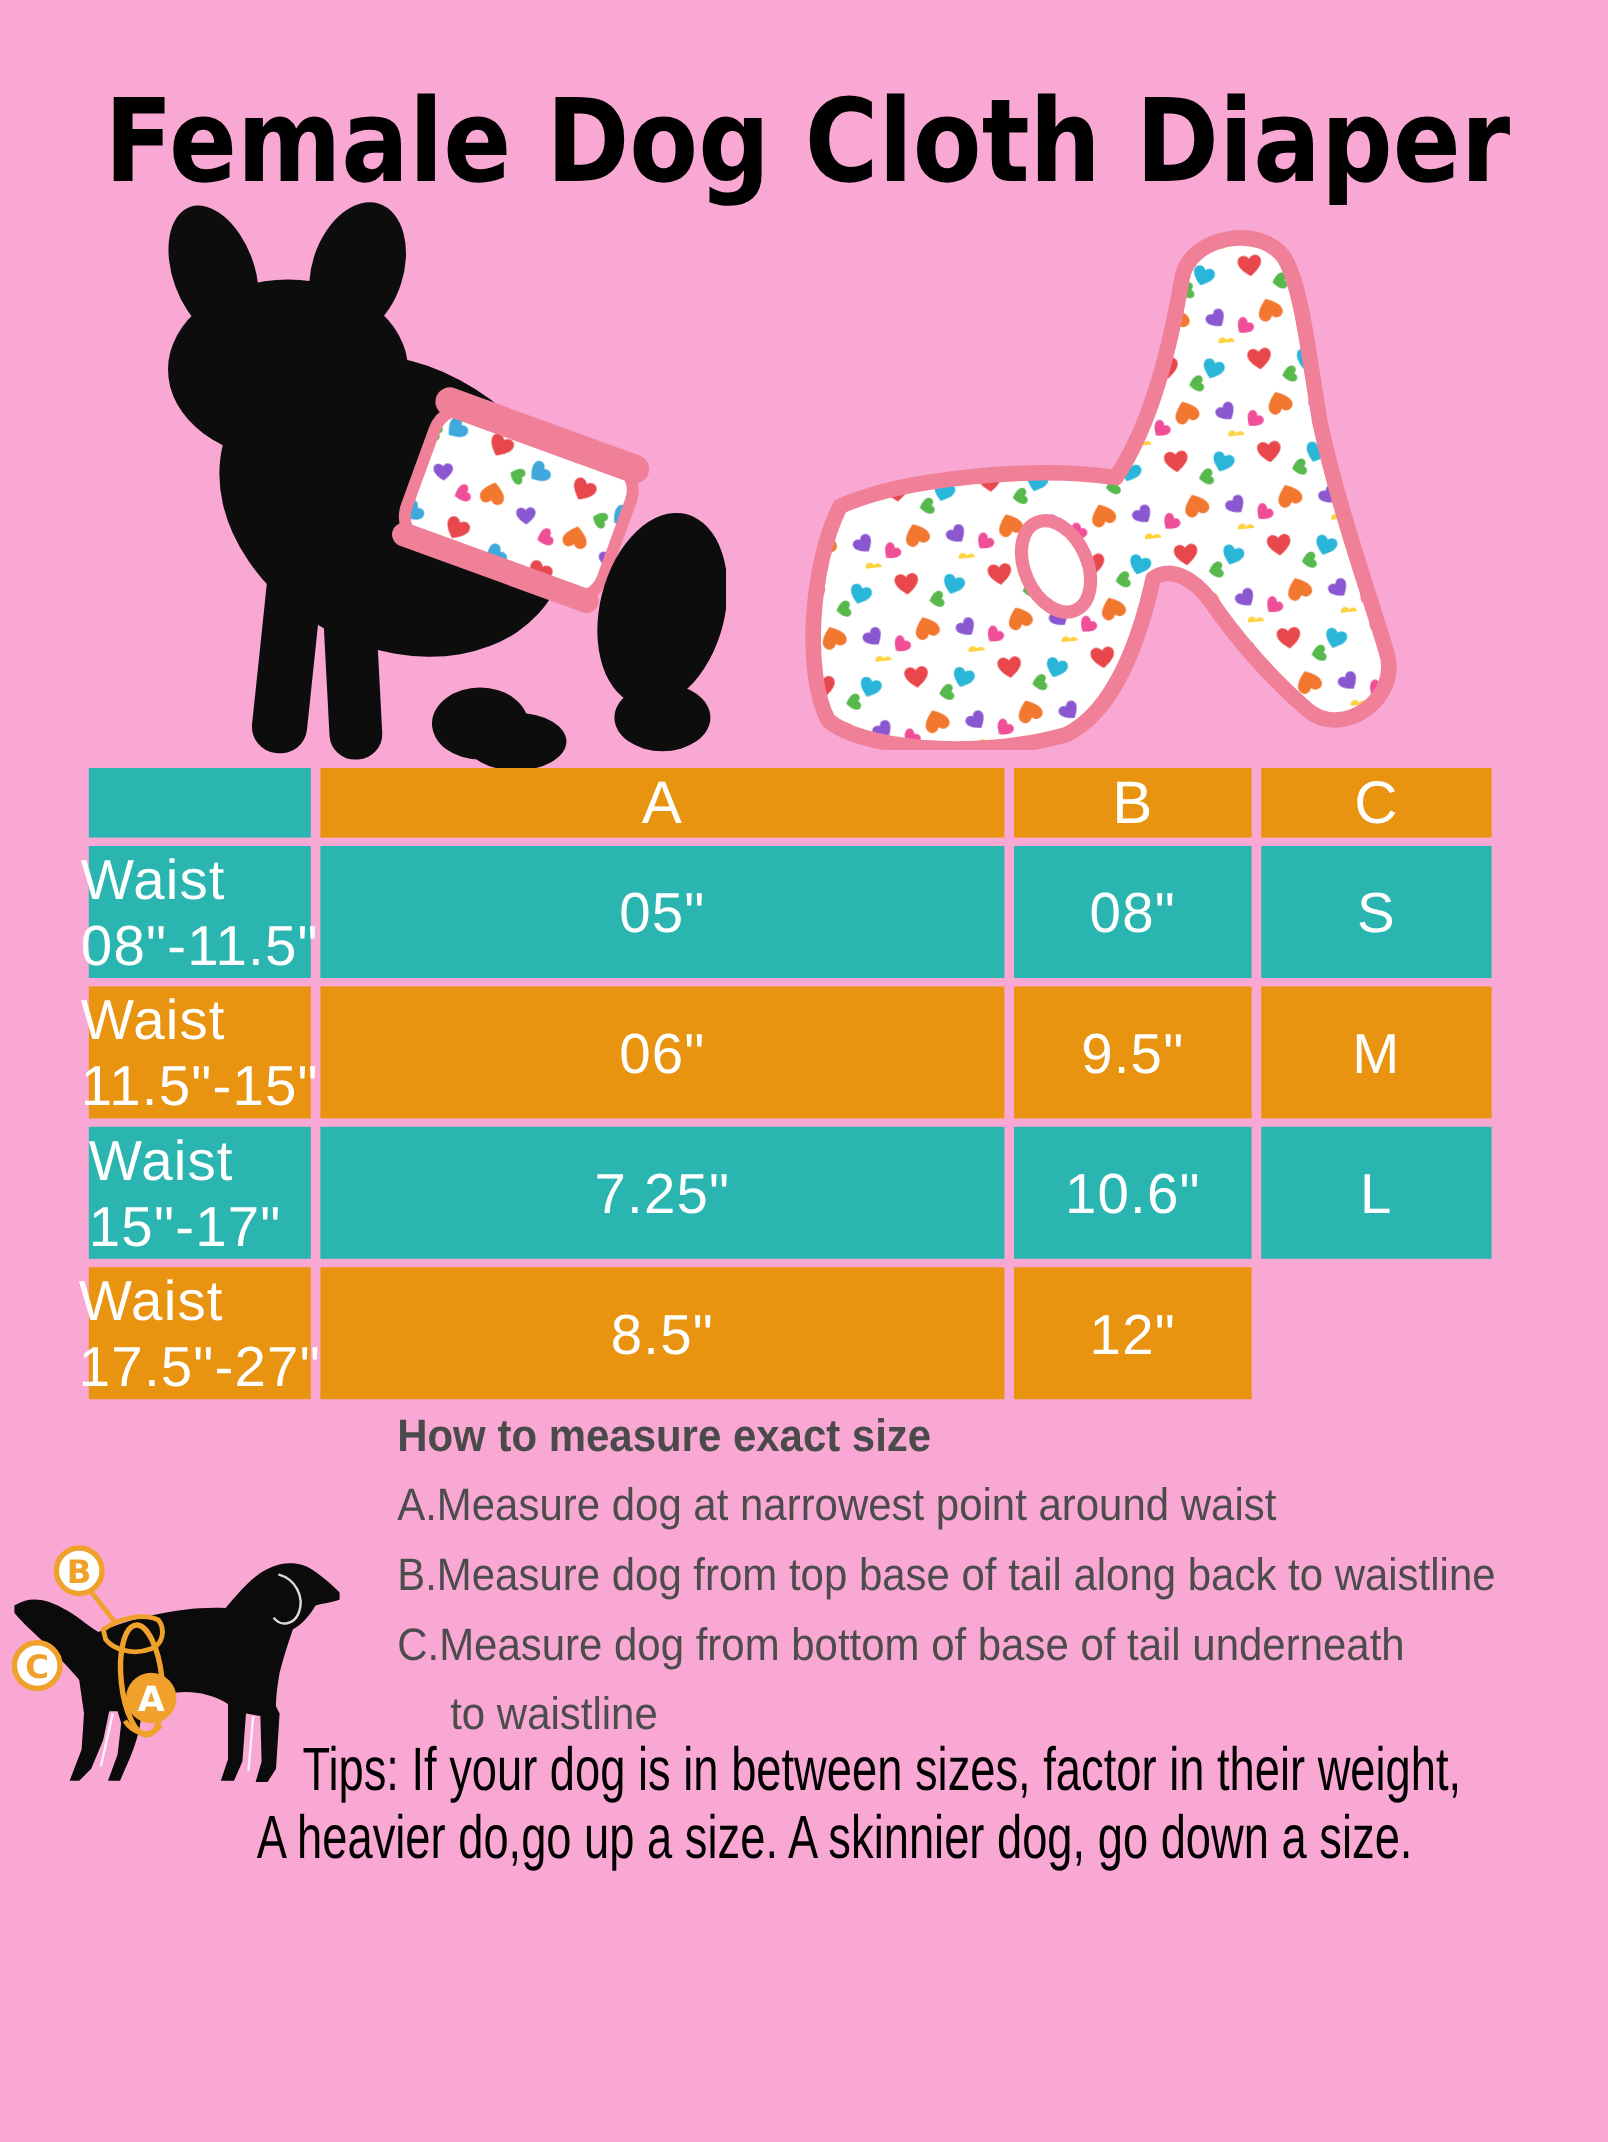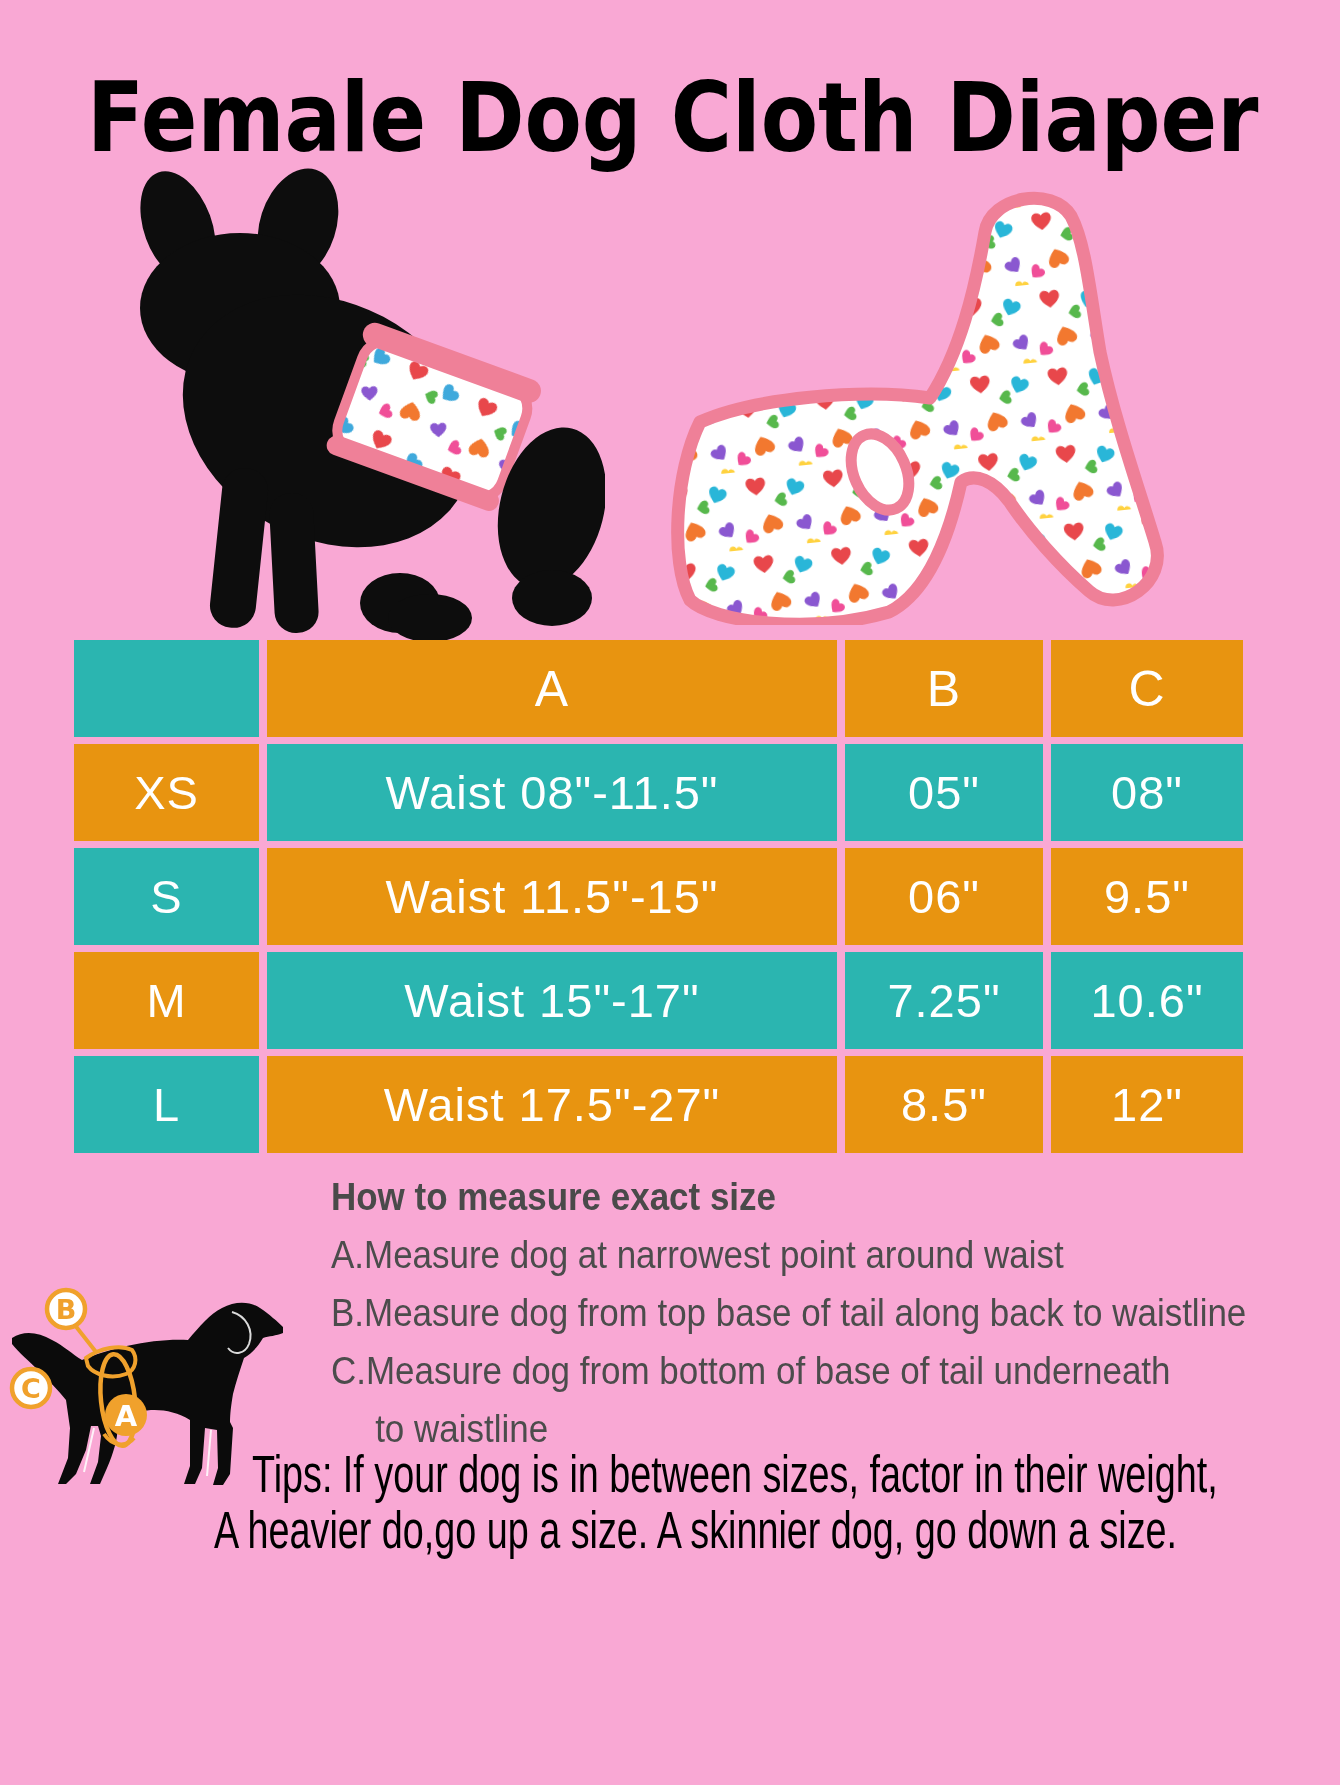--- a/index.html
+++ b/index.html
@@ -136,21 +136,20 @@
       C 42 392, 47 302, 72 252 Z" fill="url(#hearts2)" stroke="#ef8098" stroke-width="13" stroke-linejoin="round"></path>
     <ellipse cx="252" cy="302" rx="26" ry="40" transform="rotate(-24 252 302)" fill="#ffffff" stroke="#ef8098" stroke-width="11"></ellipse>
   </svg>
 
   <div class="size-table">
     <div class="cell hdr c-teal"></div>
     <div class="cell hdr c-orange">A</div>
     <div class="cell hdr c-orange">B</div>
     <div class="cell hdr c-orange">C</div>
 
-    <div class="cell c-orange">XS</div>
     <div class="cell c-teal">Waist 08"-11.5"</div>
     <div class="cell c-teal">05"</div>
     <div class="cell c-teal">08"</div>
 
     <div class="cell c-teal">S</div>
     <div class="cell c-orange">Waist 11.5"-15"</div>
     <div class="cell c-orange">06"</div>
     <div class="cell c-orange">9.5"</div>
 
     <div class="cell c-orange">M</div>

